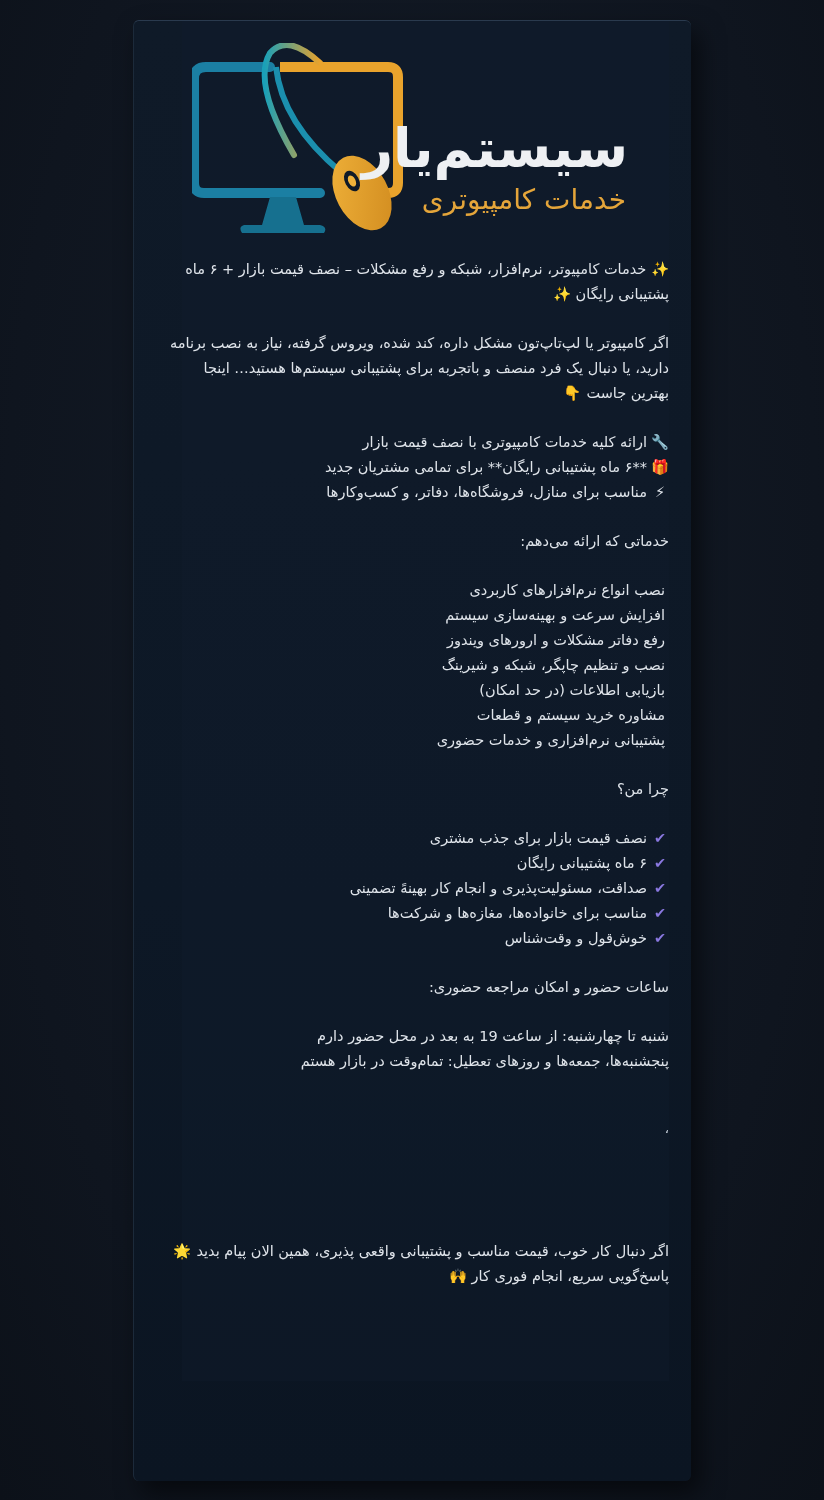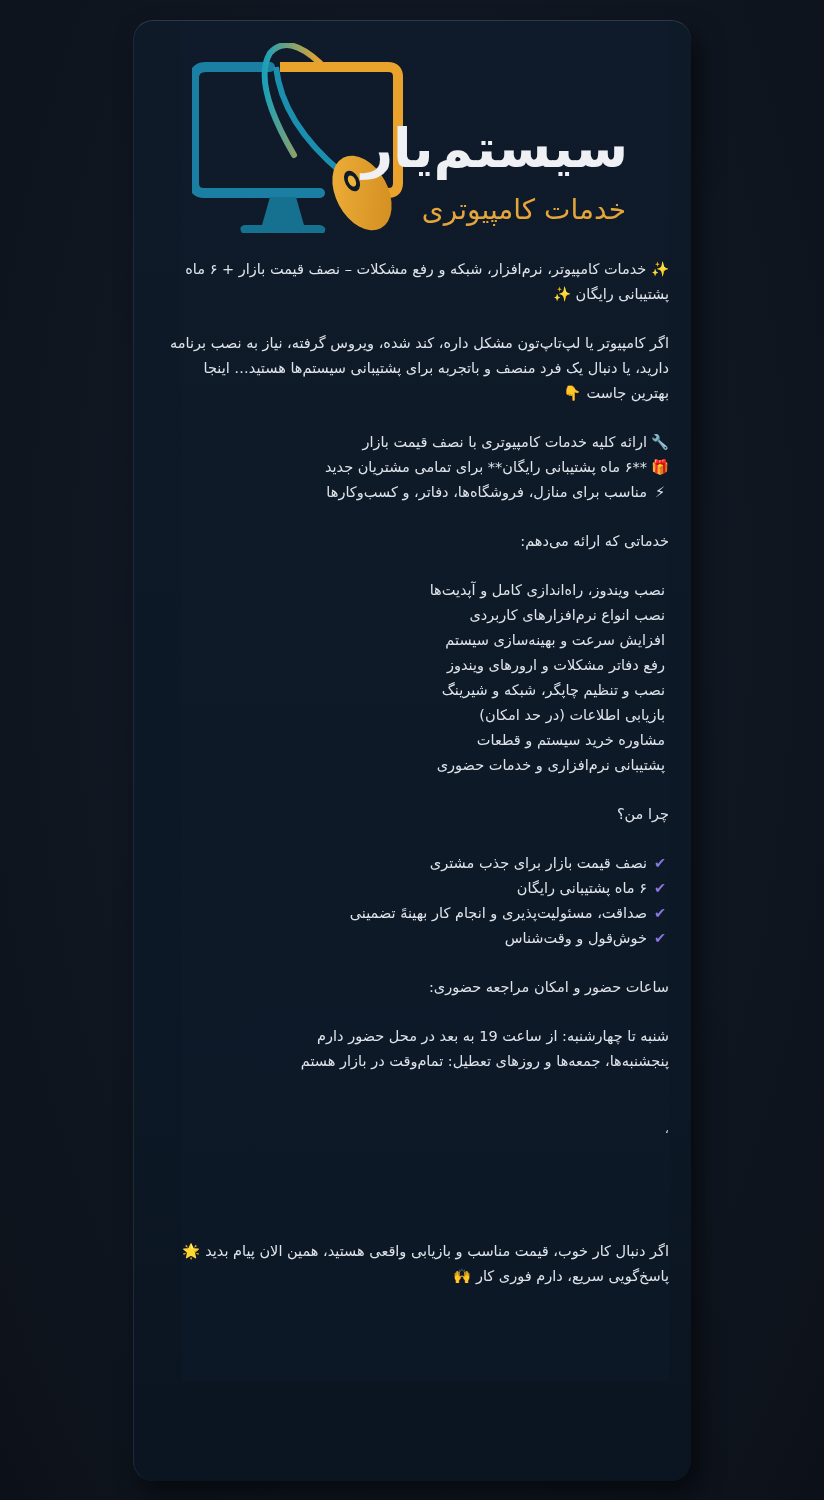--- a/index.html
+++ b/index.html
@@ -9,41 +9,41 @@
     font-family:"DejaVu Sans", sans-serif;
     position:relative;
   }
   .bg-texture {
     position:absolute; inset:0;
     background: radial-gradient(ellipse at 50% 40%, #141c28 0%, #0f151f 70%, #0c1119 100%);
   }
   .card {
     position:absolute; left:133px; top:20px; width:557px; height:1460px;
     background:linear-gradient(180deg,#0f1a28 0%, #0d1826 60%, #0b1522 100%);
-    border-radius:20px;
+    border-radius:6px;
     border-top:1px solid #2a3a4e;
     border-left:1px solid #1c2a3a;
     box-shadow: 8px 12px 24px rgba(0,0,0,.55);
     overflow:hidden;
   }
   .card-inner {
     position:absolute; left:48px; right:22px; top:0; bottom:100px;
     background:rgba(18,30,46,0.35);
   }
   .logo {
     position:absolute; left:58px; top:22px; width:470px; height:215px;
   }
   .logo svg { position:absolute; left:0; top:0; }
   .brand-title {
     position:absolute; right:34px; top:74px;
     font-size:54px; font-weight:bold; color:#eef0f3; direction:rtl;
     letter-spacing:-1px;
   }
   .brand-sub {
-    position:absolute; right:36px; top:150px;
+    position:absolute; right:36px; top:140px;
     font-size:28px; color:#e4a53a; direction:rtl;
   }
   .post {
     position:absolute; right:22px; top:236px; width:500px;
     direction:rtl; text-align:right;
     color:#dfe4ea; font-size:14.5px; line-height:25px;
   }
   .post p { margin:0; }
   .gap { height:24px; }
   .gap-lg { height:98px; }
@@ -105,48 +105,48 @@
     <div class="gap"></div>
     <p>
       <span class="li"><span class="ico">🔧</span><span>ارائه کلیه خدمات کامپیوتری با نصف قیمت بازار</span></span>
       <span class="li"><span class="ico">🎁</span><span>**۶ ماه پشتیبانی رایگان** برای تمامی مشتریان جدید</span></span>
       <span class="li"><span class="ico">⚡</span><span>مناسب برای منازل، فروشگاه‌ها، دفاتر، و کسب‌وکارها</span></span>
     </p>
     <div class="gap"></div>
     <p>خدماتی که ارائه می‌دهم:</p>
     <div class="gap"></div>
     <p class="svc" style="margin-right:0">
-      <span class="li">نصب ویندوز، راه‌اندازی کامل و آپدیت‌ها</span>
       <span class="li">نصب انواع نرم‌افزارهای کاربردی</span>
       <span class="li">افزایش سرعت و بهینه‌سازی سیستم</span>
       <span class="li">رفع دفاتر مشکلات و ارورهای ویندوز</span>
       <span class="li">نصب و تنظیم چاپگر، شبکه و شیرینگ</span>
       <span class="li">بازیابی اطلاعات (در حد امکان)</span>
       <span class="li">مشاوره خرید سیستم و قطعات</span>
       <span class="li">پشتیبانی نرم‌افزاری و خدمات حضوری</span>
     </p>
     <div class="gap"></div>
     <p>چرا من؟</p>
     <div class="gap"></div>
     <p>
       <span class="li"><span class="ico check">✔</span><span>نصف قیمت بازار برای جذب مشتری</span></span>
       <span class="li"><span class="ico check">✔</span><span>۶ ماه پشتیبانی رایگان</span></span>
       <span class="li"><span class="ico check">✔</span><span>صداقت، مسئولیت‌پذیری و انجام کار بهینهً تضمینی</span></span>
+      <span class="li"><span class="ico check">✔</span><span>مناسب برای خانواده‌ها، مغازه‌ها و شرکت‌ها</span></span>
       <span class="li"><span class="ico check">✔</span><span>خوش‌قول و وقت‌شناس</span></span>
     </p>
     <div class="gap"></div>
     <p>ساعات حضور و امکان مراجعه حضوری:</p>
     <div class="gap"></div>
     <p>
       <span class="li">شنبه تا چهارشنبه: از ساعت 19 به بعد در محل حضور دارم</span>
       <span class="li">پنجشنبه‌ها، جمعه‌ها و روزهای تعطیل: تمام‌وقت در بازار هستم</span>
     </p>
     <div class="gap"></div>
     <div style="height:18px"></div>
     <p class="stray">،</p>
     <div class="gap-lg"></div>
     <p>
-      <span>اگر دنبال کار خوب، قیمت مناسب و بازیابی واقعی هستید، همین الان پیام بدید</span>
+      <span>اگر دنبال کار خوب، قیمت مناسب و پشتیبانی واقعی پذیری، همین الان پیام بدید</span>
       <span>🌟</span>
-      <span class="li"><span>پاسخ‌گویی سریع، دارم فوری کار</span> <span>🙌</span></span>
+      <span class="li"><span>پاسخ‌گویی سریع، انجام فوری کار</span> <span>🙌</span></span>
     </p>
   </div>
 </div>
 
 </body></html>

